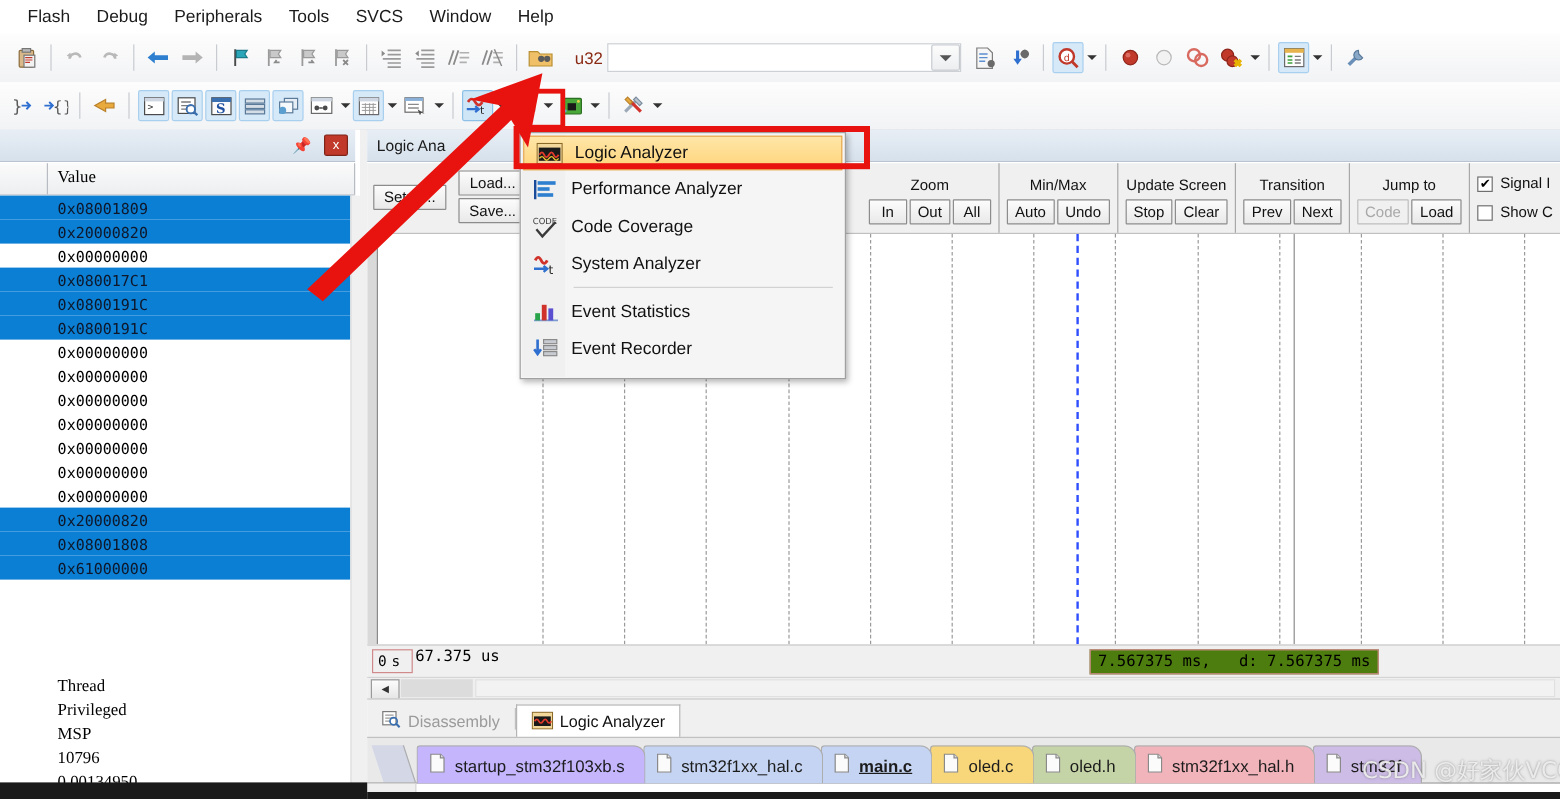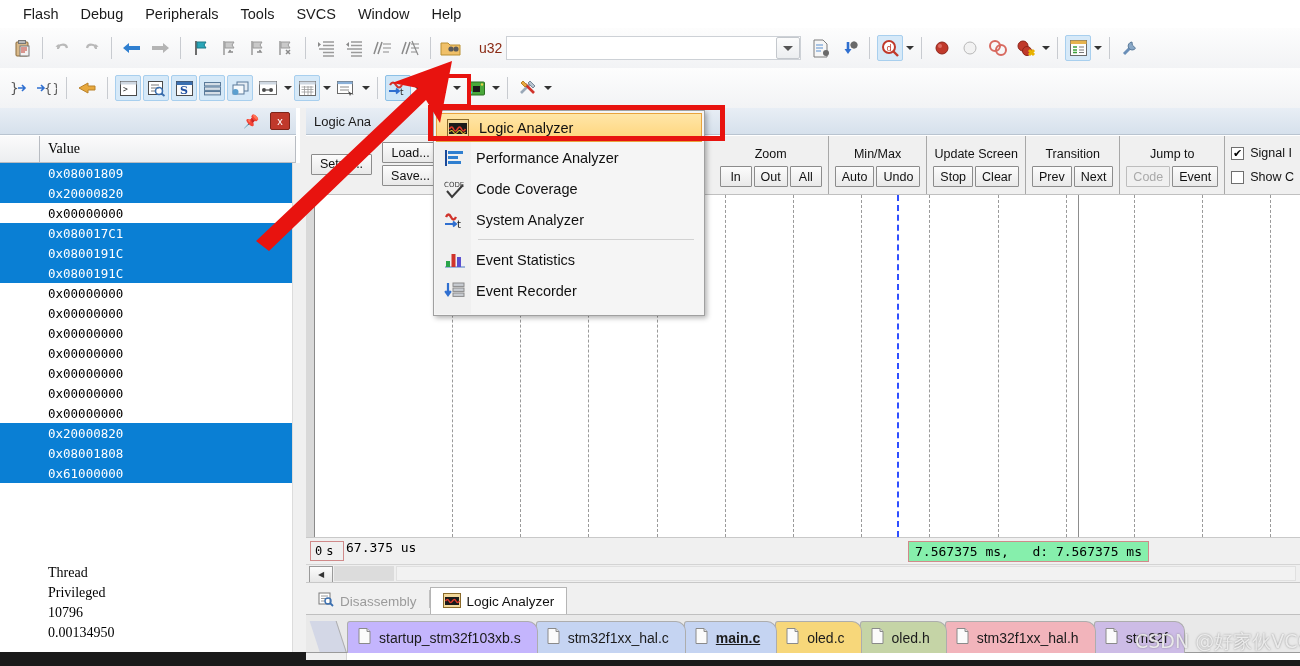--- a/index.html
+++ b/index.html
@@ -100,21 +100,21 @@
   #regList{
     left:0;top:163px;width:292px;height:400px;
     background:#fff;
   }
   .regrow{
     height:20px;display:flex;align-items:center;
     padding-left:48px;box-sizing:border-box;
     font-family:"DejaVu Sans Mono", monospace;font-size:12.5px;
     color:#000;letter-spacing:0px;
   }
-  .regrow.sel{background:#0a7fd4;color:#ffffff;}
+  .regrow.sel{background:#0a7fd4;color:#0f172a;}
 
   #stateList{
     left:0;top:563px;width:292px;height:103px;background:#fff;
   }
   .staterow{
     height:20px;display:flex;align-items:center;
     padding-left:48px;box-sizing:border-box;
     font-family:"Liberation Serif",serif;font-size:14px;color:#000;
   }
   #leftScroll{
@@ -191,21 +191,21 @@
     border:1px solid #d08a8a;background:#f0f0f0;
     display:flex;align-items:center;padding:0 4px;box-sizing:border-box;
     font-family:"DejaVu Sans Mono",monospace;font-size:12px;
   }
   #timeText{
     position:absolute;left:40px;top:2px;
     font-family:"DejaVu Sans Mono",monospace;font-size:13px;color:#000;
   }
   #markerBox{
     position:absolute;left:602px;top:3px;height:21px;
-    border:1px solid #d08a8a;background:#86efac;
+    border:1px solid #d08a8a;background:#4d7c0f;
     display:flex;align-items:center;padding:0 6px;box-sizing:border-box;
     font-family:"DejaVu Sans Mono",monospace;font-size:13px;color:#000;white-space:pre;
   }
   #hscrollRow{
     left:306px;top:564px;width:994px;height:18px;background:#efefef;border-top:1px solid #d4d4d4;
   }
   #hscrollBtn{
     position:absolute;left:3px;top:1px;width:22px;height:15px;
     border:1px solid #9a9a9a;background:linear-gradient(#fcfcfc,#e6e6e6);
     display:flex;align-items:center;justify-content:center;font-size:8px;color:#333;
@@ -628,20 +628,21 @@
     <div class="regrow">0x00000000</div>
     <div class="regrow">0x00000000</div>
     <div class="regrow">0x00000000</div>
     <div class="regrow sel">0x20000820</div>
     <div class="regrow sel">0x08001808</div>
     <div class="regrow sel">0x61000000</div>
   </div>
 <div class="abs" id="stateList">
     <div class="staterow">Thread</div>
     <div class="staterow">Privileged</div>
+    <div class="staterow">MSP</div>
     <div class="staterow">10796</div>
     <div class="staterow">0.00134950</div>
   </div>
 <div class="abs" id="leftScroll"></div>
 <div class="abs" id="leftEdge"></div>
 
 <div class="abs" id="laTitle">
   <span id="laTitleText">Logic Ana</span>
 </div>
 
@@ -685,21 +686,21 @@
     <div class="growrow">
       <div class="minibtn">Prev</div>
       <div class="minibtn">Next</div>
     </div>
   </div>
 
   <div class="tgroup">
     <div class="glabel">Jump to</div>
     <div class="growrow">
       <div class="minibtn disabled">Code</div>
-      <div class="minibtn">Event</div>
+      <div class="minibtn">Load</div>
     </div>
   </div>
 
   <div class="chkgroup">
     <div class="chkrow">
       <div class="chkbox">✔</div>
       <span class="chklabel">Signal I</span>
     </div>
     <div class="chkrow">
       <div class="chkbox"></div>

